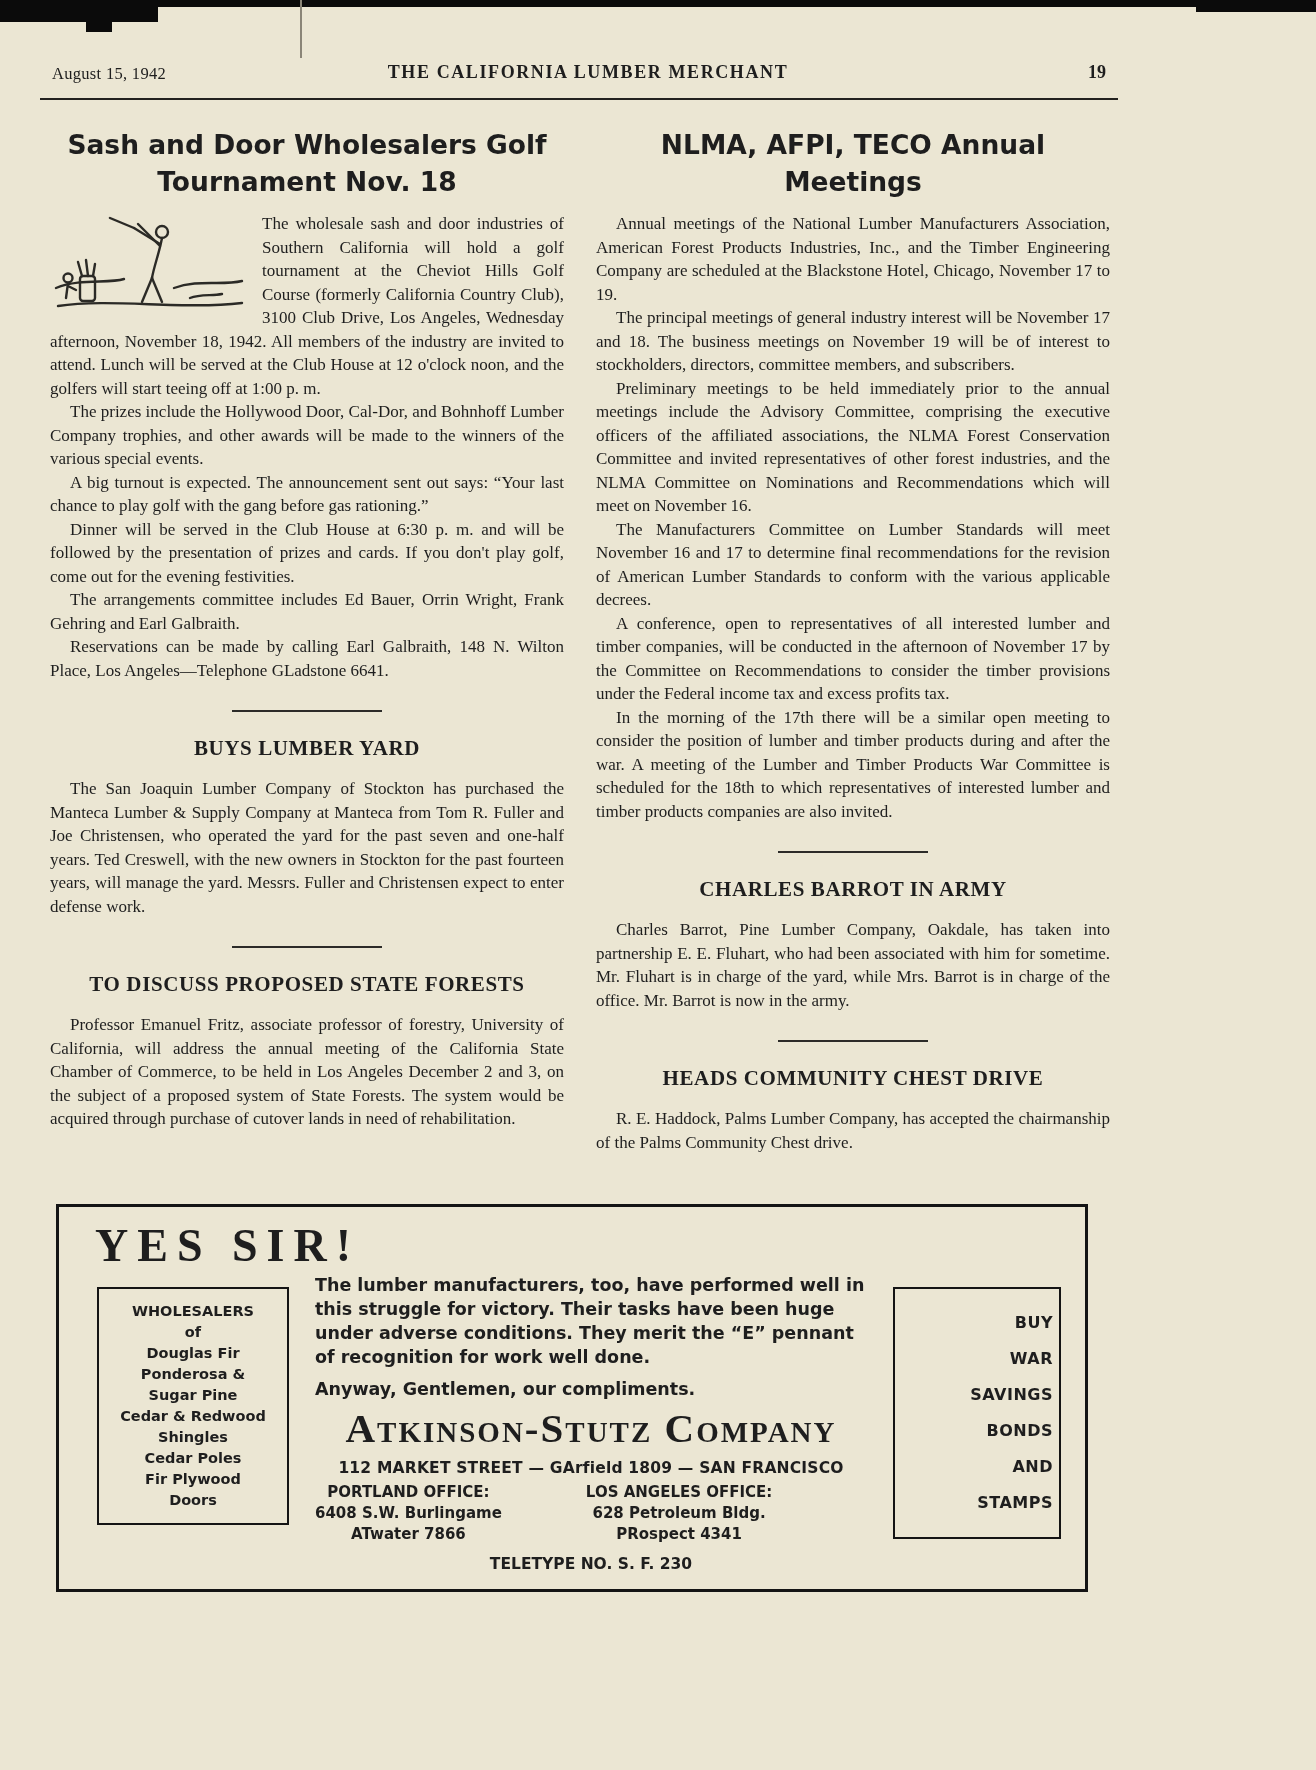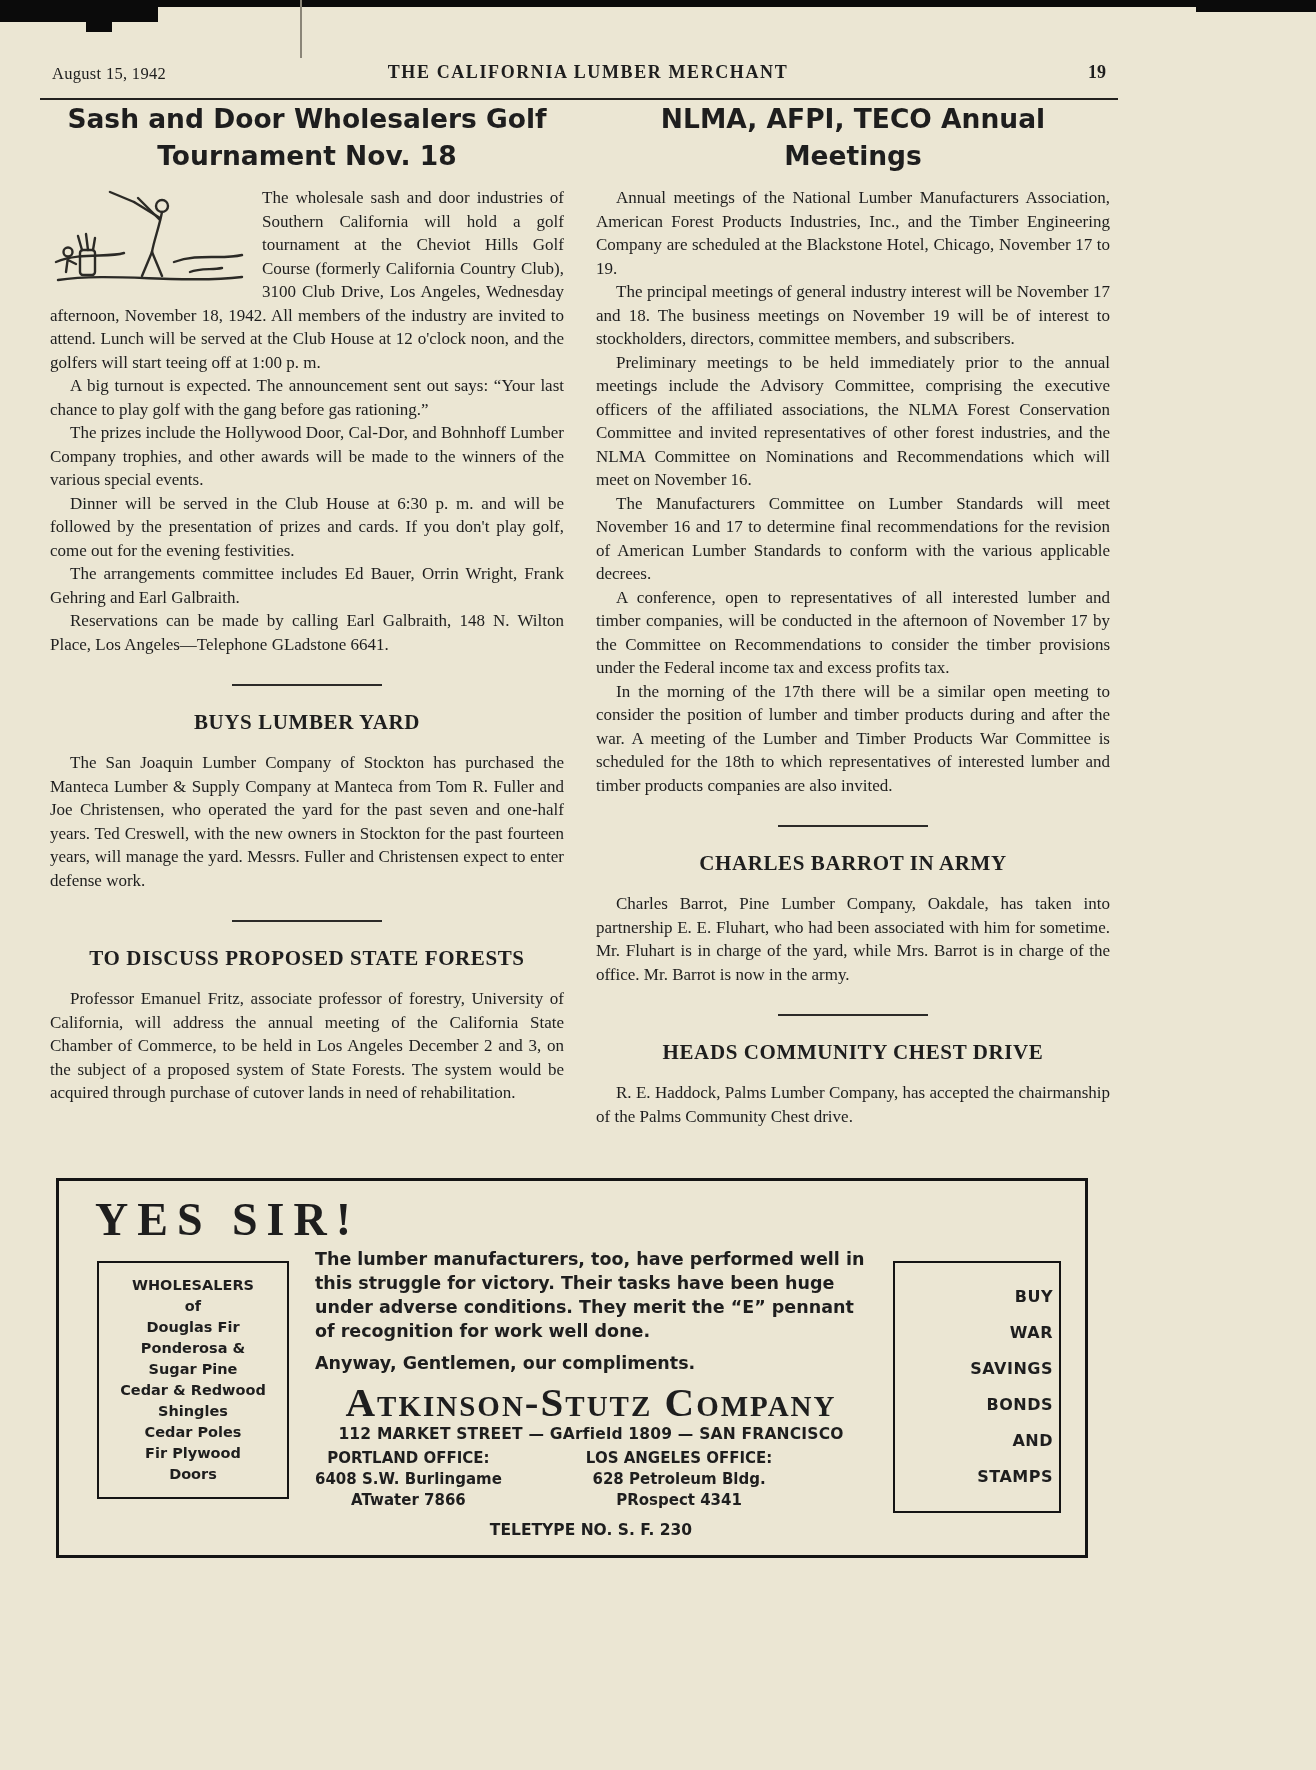--- a/index.html
+++ b/index.html
@@ -24,21 +24,21 @@
   .content { position:absolute; left:50px; top:62px; width:1060px; }
 
   
   .masthead { position:relative; height:26px; }
   .masthead .date   { position:absolute; left:2px; top:2px; font-size:16.5px; letter-spacing:.3px; }
   .masthead .jtitle { position:absolute; left:16px; right:0; text-align:center; top:0; font-size:18px; font-weight:700; letter-spacing:1.6px; }
   .masthead .pageno { position:absolute; right:4px; top:0; font-size:18px; font-weight:700; }
   .masthead-rule { border-top:2.5px solid #23221f; margin:10px -8px 0 -10px; }
 
   
-  .cols { display:flex; gap:32px; min-height:1050px; align-items:flex-start; }
+  .cols { display:flex; gap:32px; margin-top:26px; min-height:1050px; align-items:flex-start; }
   .col { width:518px; }
 
   .display-title {
     font-family:"DejaVu Sans","Liberation Sans",sans-serif;
     font-weight:700; font-size:26.5px; line-height:37px;
     text-align:center; margin-bottom:12px;
   }
   .subhead {
     font-family:"Liberation Serif", serif;
     font-size:21px; font-weight:700; letter-spacing:.6px;
@@ -71,21 +71,21 @@
     font-family:"DejaVu Sans","Liberation Sans",sans-serif; font-weight:700;
     font-size:14.5px; line-height:21px;
   }
   .ad-center { flex:1; font-family:"DejaVu Sans","Liberation Sans",sans-serif; font-weight:700; }
   .pitch { font-size:17.5px; line-height:24px; text-align:left; }
   .compliments { font-size:17.5px; margin-top:10px; }
   .company {
     font-family:"Liberation Serif", serif; font-variant:small-caps; font-weight:700;
     font-size:41px; line-height:46px; letter-spacing:2px; text-align:center; margin-top:6px;
   }
-  .address { text-align:center; font-size:15.5px; letter-spacing:.2px; }
+  .address { text-align:center; font-size:15.5px; margin-top:8px; letter-spacing:.2px; }
   .offices { display:flex; gap:84px; margin-top:5px; font-size:15px; line-height:21px; text-align:center; }
   .teletype { text-align:center; font-size:15.5px; margin-top:10px; }
   .ad-right {
     width:168px; border:2px solid #141414; margin-top:14px; margin-right:2px;
     padding:16px 6px; text-align:right;
     font-family:"DejaVu Sans","Liberation Sans",sans-serif; font-weight:700;
     font-size:16px; line-height:36px; letter-spacing:.5px;
   }
 </style>
 </head>
@@ -129,22 +129,22 @@
             <path d="M6 72 C30 62 58 68 74 63"></path>
             <path d="M124 72 C148 63 172 70 192 65"></path>
             <rect x="30" y="60" width="15" height="25" rx="3"></rect>
             <path d="M32 60 L28 46 M38 60 L36 44 M43 60 L45 48"></path>
             <circle cx="18" cy="62" r="4.5"></circle>
             <path d="M18 67 L16 82 M18 70 L26 74"></path>
             <path d="M140 82 C150 78 162 80 172 78"></path>
           </g>
         </svg>
         <p class="body-par no-indent">The wholesale sash and door industries of Southern California will hold a golf tournament at the Cheviot Hills Golf Course (formerly California Country Club), 3100 Club Drive, Los Angeles, Wednesday afternoon, November 18, 1942.  All members of the industry are invited to attend.  Lunch will be served at the Club House at 12 o'clock noon, and the golfers will start teeing off at 1:00 p. m.</p>
+        <p class="body-par">The prizes include the Hollywood Door, Cal-Dor, and Bohnhoff Lumber Company trophies, and other awards will be made to the winners of the various special events.</p>
         <p class="body-par">A big turnout is expected.  The announcement sent out says: “Your last chance to play golf with the gang before gas rationing.”</p>
-        <p class="body-par">The prizes include the Hollywood Door, Cal-Dor, and Bohnhoff Lumber Company trophies, and other awards will be made to the winners of the various special events.</p>
         <p class="body-par">Dinner will be served in the Club House at 6:30 p. m. and will be followed by the presentation of prizes and cards.  If you don't play golf, come out for the evening festivities.</p>
         <p class="body-par">The arrangements committee includes Ed Bauer, Orrin Wright, Frank Gehring and Earl Galbraith.</p>
         <p class="body-par">Reservations can be made by calling Earl Galbraith, 148 N. Wilton Place, Los Angeles—Telephone GLadstone 6641.</p>
 
         <div class="sep"></div>
         <h2 class="subhead">BUYS LUMBER YARD</h2>
         <p class="body-par">The San Joaquin Lumber Company of Stockton has purchased the Manteca Lumber &amp; Supply Company at Manteca from Tom R. Fuller and Joe Christensen, who operated the yard for the past seven and one-half years.  Ted Creswell, with the new owners in Stockton for the past fourteen years, will manage the yard.  Messrs. Fuller and Christensen expect to enter defense work.</p>
 
         <div class="sep"></div>
         <h2 class="subhead">TO DISCUSS PROPOSED STATE FORESTS</h2>

